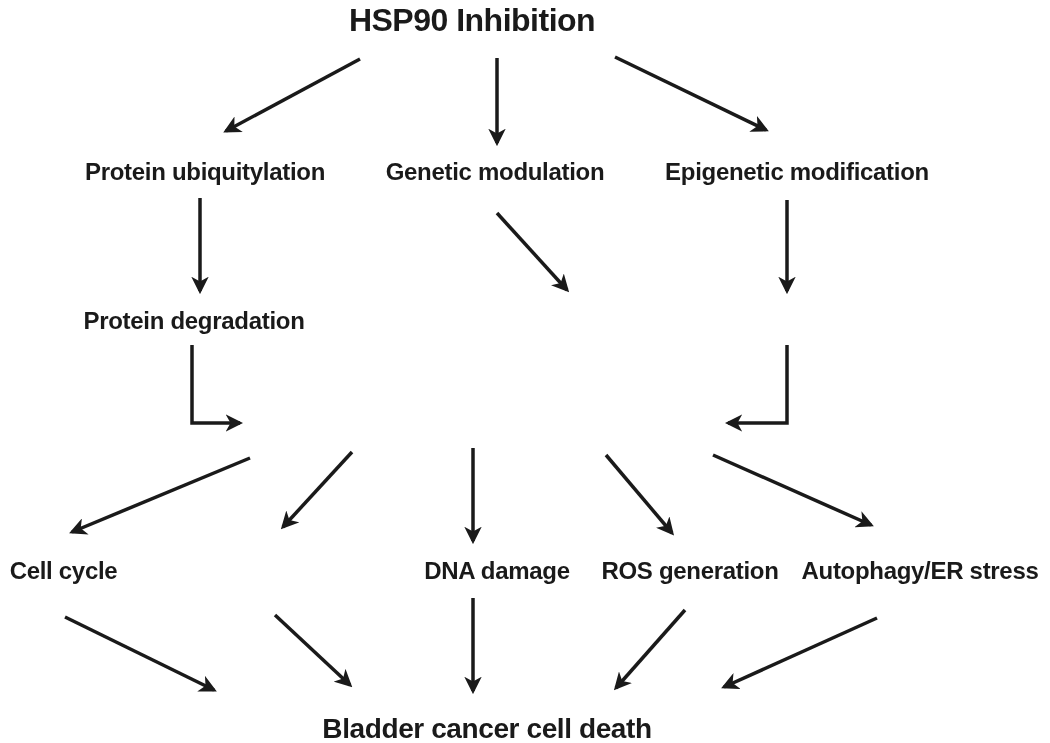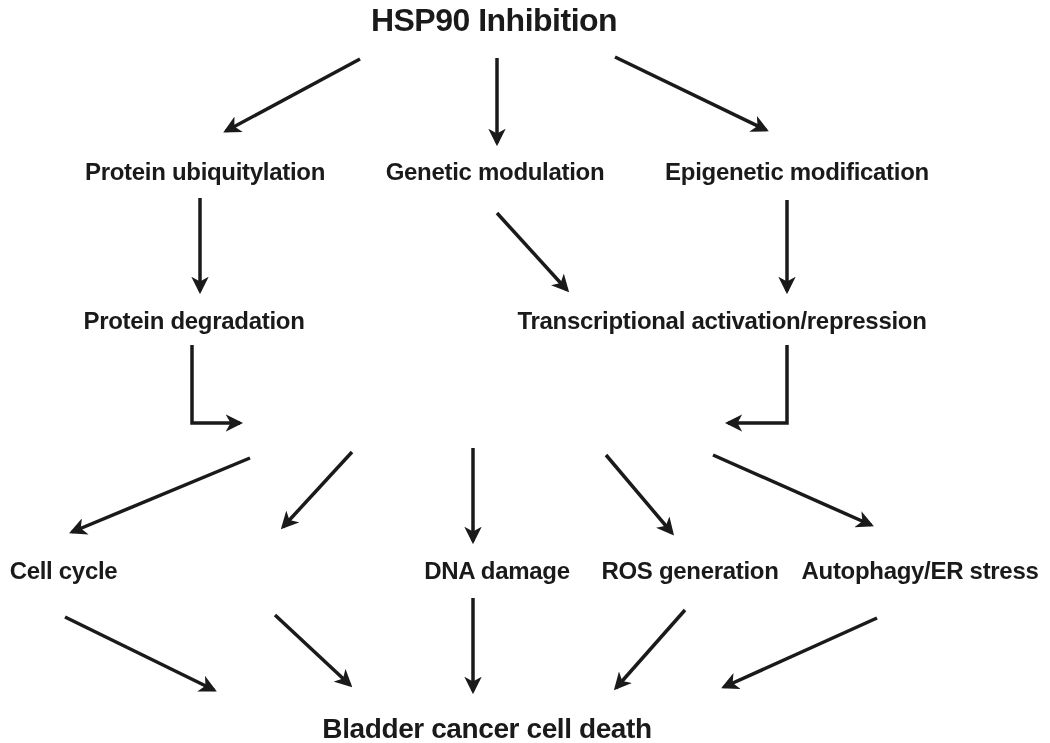--- a/index.html
+++ b/index.html
@@ -38,21 +38,21 @@
     letter-spacing: -0.5px;
   }
   .node.mid {
     font-size: 25px;
   }
   .node.final {
     font-size: 28px;
     letter-spacing: -0.4px;
   }
   
-  #n-title   { left: 494px; top: 1px; }
+  #n-title   { left: 472px; top: 1px; }
   #n-pu      { left: 205px; top: 158px; }
   #n-gm      { left: 495px; top: 158px; }
   #n-em      { left: 797px; top: 158px; }
   #n-pd      { left: 194px; top: 307px; }
   #n-tar     { left: 722px; top: 307px; }
   #n-cpla    { left: 496px; top: 406px; }
   #n-cc      { left: 55px;  top: 557px; padding-left: 17px; }
   #n-ap      { left: 268px; top: 557px; }
   #n-dd      { left: 497px; top: 557px; }
   #n-ros     { left: 690px; top: 557px; }
@@ -101,21 +101,20 @@
     <line x1="877" y1="618" x2="724" y2="687" marker-end="url(#ah)"></line>
   </svg>
 
   <div id="n-title" class="node title">HSP90 Inhibition</div>
 
   <div id="n-pu" class="node">Protein ubiquitylation</div>
   <div id="n-em" class="node">Epigenetic modification</div>
   <div id="n-gm" class="node">Genetic modulation</div>
 
   <div id="n-pd" class="node">Protein degradation</div>
-  <div id="n-tar" class="node">Transcriptional activation/repression</div>
 
 
   <div id="n-cc" class="node">Cell cycle</div>
   <div id="n-dd" class="node">DNA damage</div>
   <div id="n-ros" class="node">ROS generation</div>
   <div id="n-aes" class="node">Autophagy/ER stress</div>
 
   <div id="n-bccd" class="node final">Bladder cancer cell death</div>
 
 </div>

